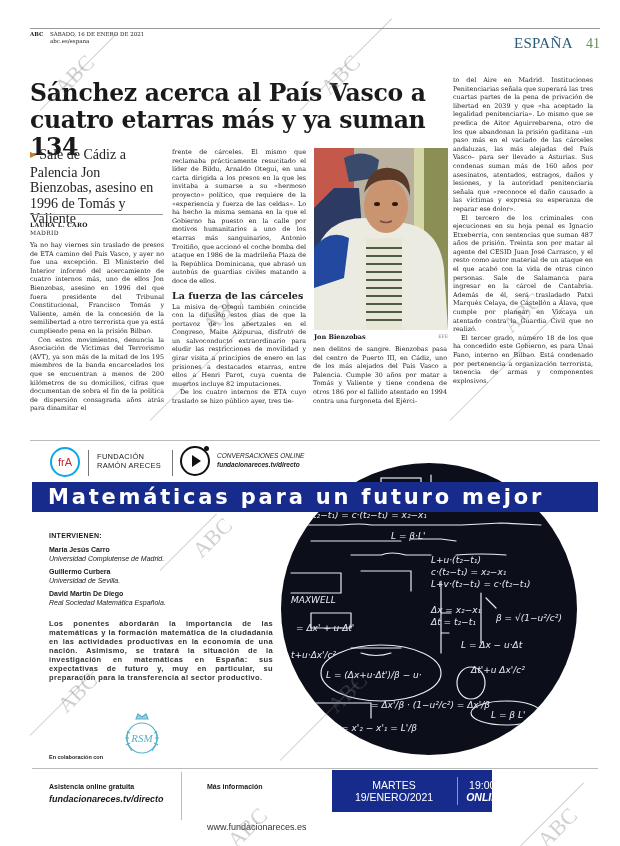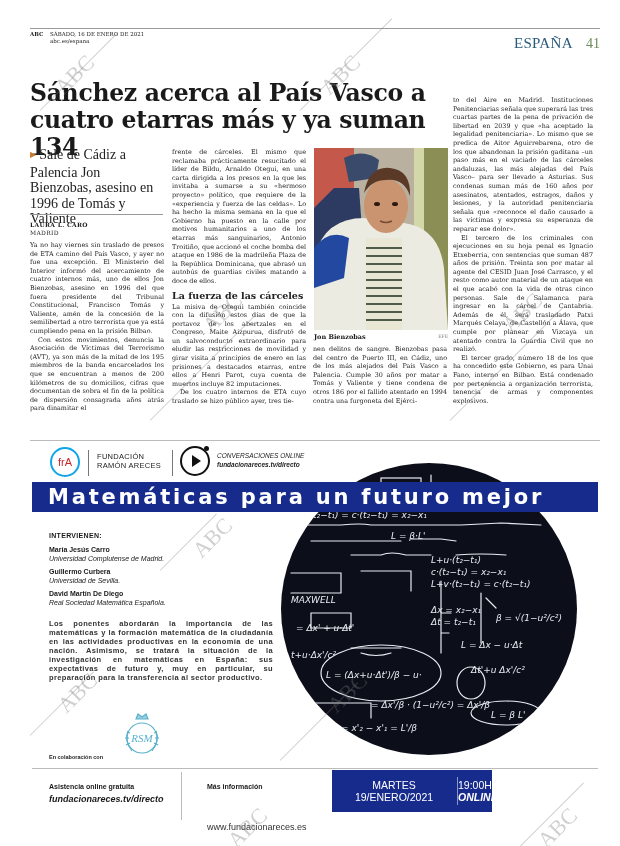--- a/index.html
+++ b/index.html
@@ -21,21 +21,21 @@
   .rule-sub { position: absolute; left: 30px; top: 214px; width: 133px; height: 1px; background: #999; }
   .byline { position: absolute; left: 30px; top: 221px; font-size: 6px; line-height: 8px; font-weight: bold; letter-spacing: 0.3px; }
   .byline .place { font-weight: normal; display: block; }
 
   .col { position: absolute; font-family: "DejaVu Serif", serif; font-size: 6.4px; line-height: 8.6px; text-align: justify; color: #222; }
   .col p { text-indent: 0; }
   .col p + p { text-indent: 8px; }
   .col1 { left: 30px; top: 241px; width: 134px; }
   .col2 { left: 172px; top: 148px; width: 134px; }
   .col3 { left: 313px; top: 345px; width: 134px; }
-  .col4 { left: 453px; top: 96px; width: 140px; }
+  .col4 { left: 453px; top: 76px; width: 140px; }
   .subtitle2 { font-family: "DejaVu Serif", serif; font-weight: bold; font-size: 9.5px; line-height: 12px; margin: 4px 0 1px 0; text-align: left; }
 
   .photo { position: absolute; left: 314px; top: 148px; width: 134px; height: 182px; overflow: hidden; background: #c9c2b5; }
   .caption { position: absolute; left: 314px; top: 333px; width: 134px; font-size: 6.5px; font-weight: bold; }
   .caption .credit { position: absolute; right: 0; top: 1px; font-size: 4.5px; font-weight: normal; color: #777; }
 
   .bottomrule { position: absolute; left: 30px; top: 440px; width: 570px; height: 1px; background: #bbb; }
 
   
   .ad-logo-circle { position: absolute; left: 50px; top: 447px; width: 30px; height: 30px; border: 2px solid #0ea5e9; border-radius: 50%; color: #c8262f; font-family: "Liberation Sans", sans-serif; font-size: 11px; display: flex; align-items: center; justify-content: center; }
@@ -65,21 +65,21 @@
   .asist { position: absolute; left: 49px; top: 781px; font-family: "Liberation Sans", sans-serif; font-size: 7px; line-height: 12px; }
   .asist .lbl { font-weight: bold; display: block; }
   .asist .link { font-weight: bold; font-style: italic; font-size: 9px; display: block; }
   .masinfo { position: absolute; left: 207px; top: 781px; font-family: "Liberation Sans", sans-serif; font-size: 7px; line-height: 12px; }
   .masinfo .lbl { font-weight: bold; display: block; }
   .masinfo .link { font-size: 9px; display: block; color: #333; margin-top: 28px; }
 
   .datebox { position: absolute; left: 332px; top: 770px; width: 160px; height: 42px; background: #172b8c; color: #fff; font-family: "Liberation Sans", sans-serif; }
   .datebox .d { position: absolute; left: 0; top: 9px; width: 124px; text-align: center; font-size: 10.5px; line-height: 12px; }
   .datebox .sep { position: absolute; left: 125px; top: 7px; width: 1px; height: 28px; background: #8a96d0; }
-  .datebox .t { position: absolute; left: 126px; top: 9px; width: 56px; text-align: left; font-size: 10.5px; line-height: 12px; }
+  .datebox .t { position: absolute; left: 126px; top: 9px; width: 56px; text-align: center; font-size: 10.5px; line-height: 12px; }
   .datebox .t .online { font-weight: bold; font-style: italic; display: block; }
 
   
   .wm { position: absolute; font-family: "Liberation Serif", serif; font-size: 22px; color: rgba(120,120,120,0.35); transform: rotate(-45deg); pointer-events: none; }
   .wmline { position: absolute; height: 1px; background: rgba(120,120,120,0.35); transform-origin: left center; transform: rotate(-45deg); pointer-events: none; }
 </style>
 </head>
 <body>
 
 <div class="topline"></div>

